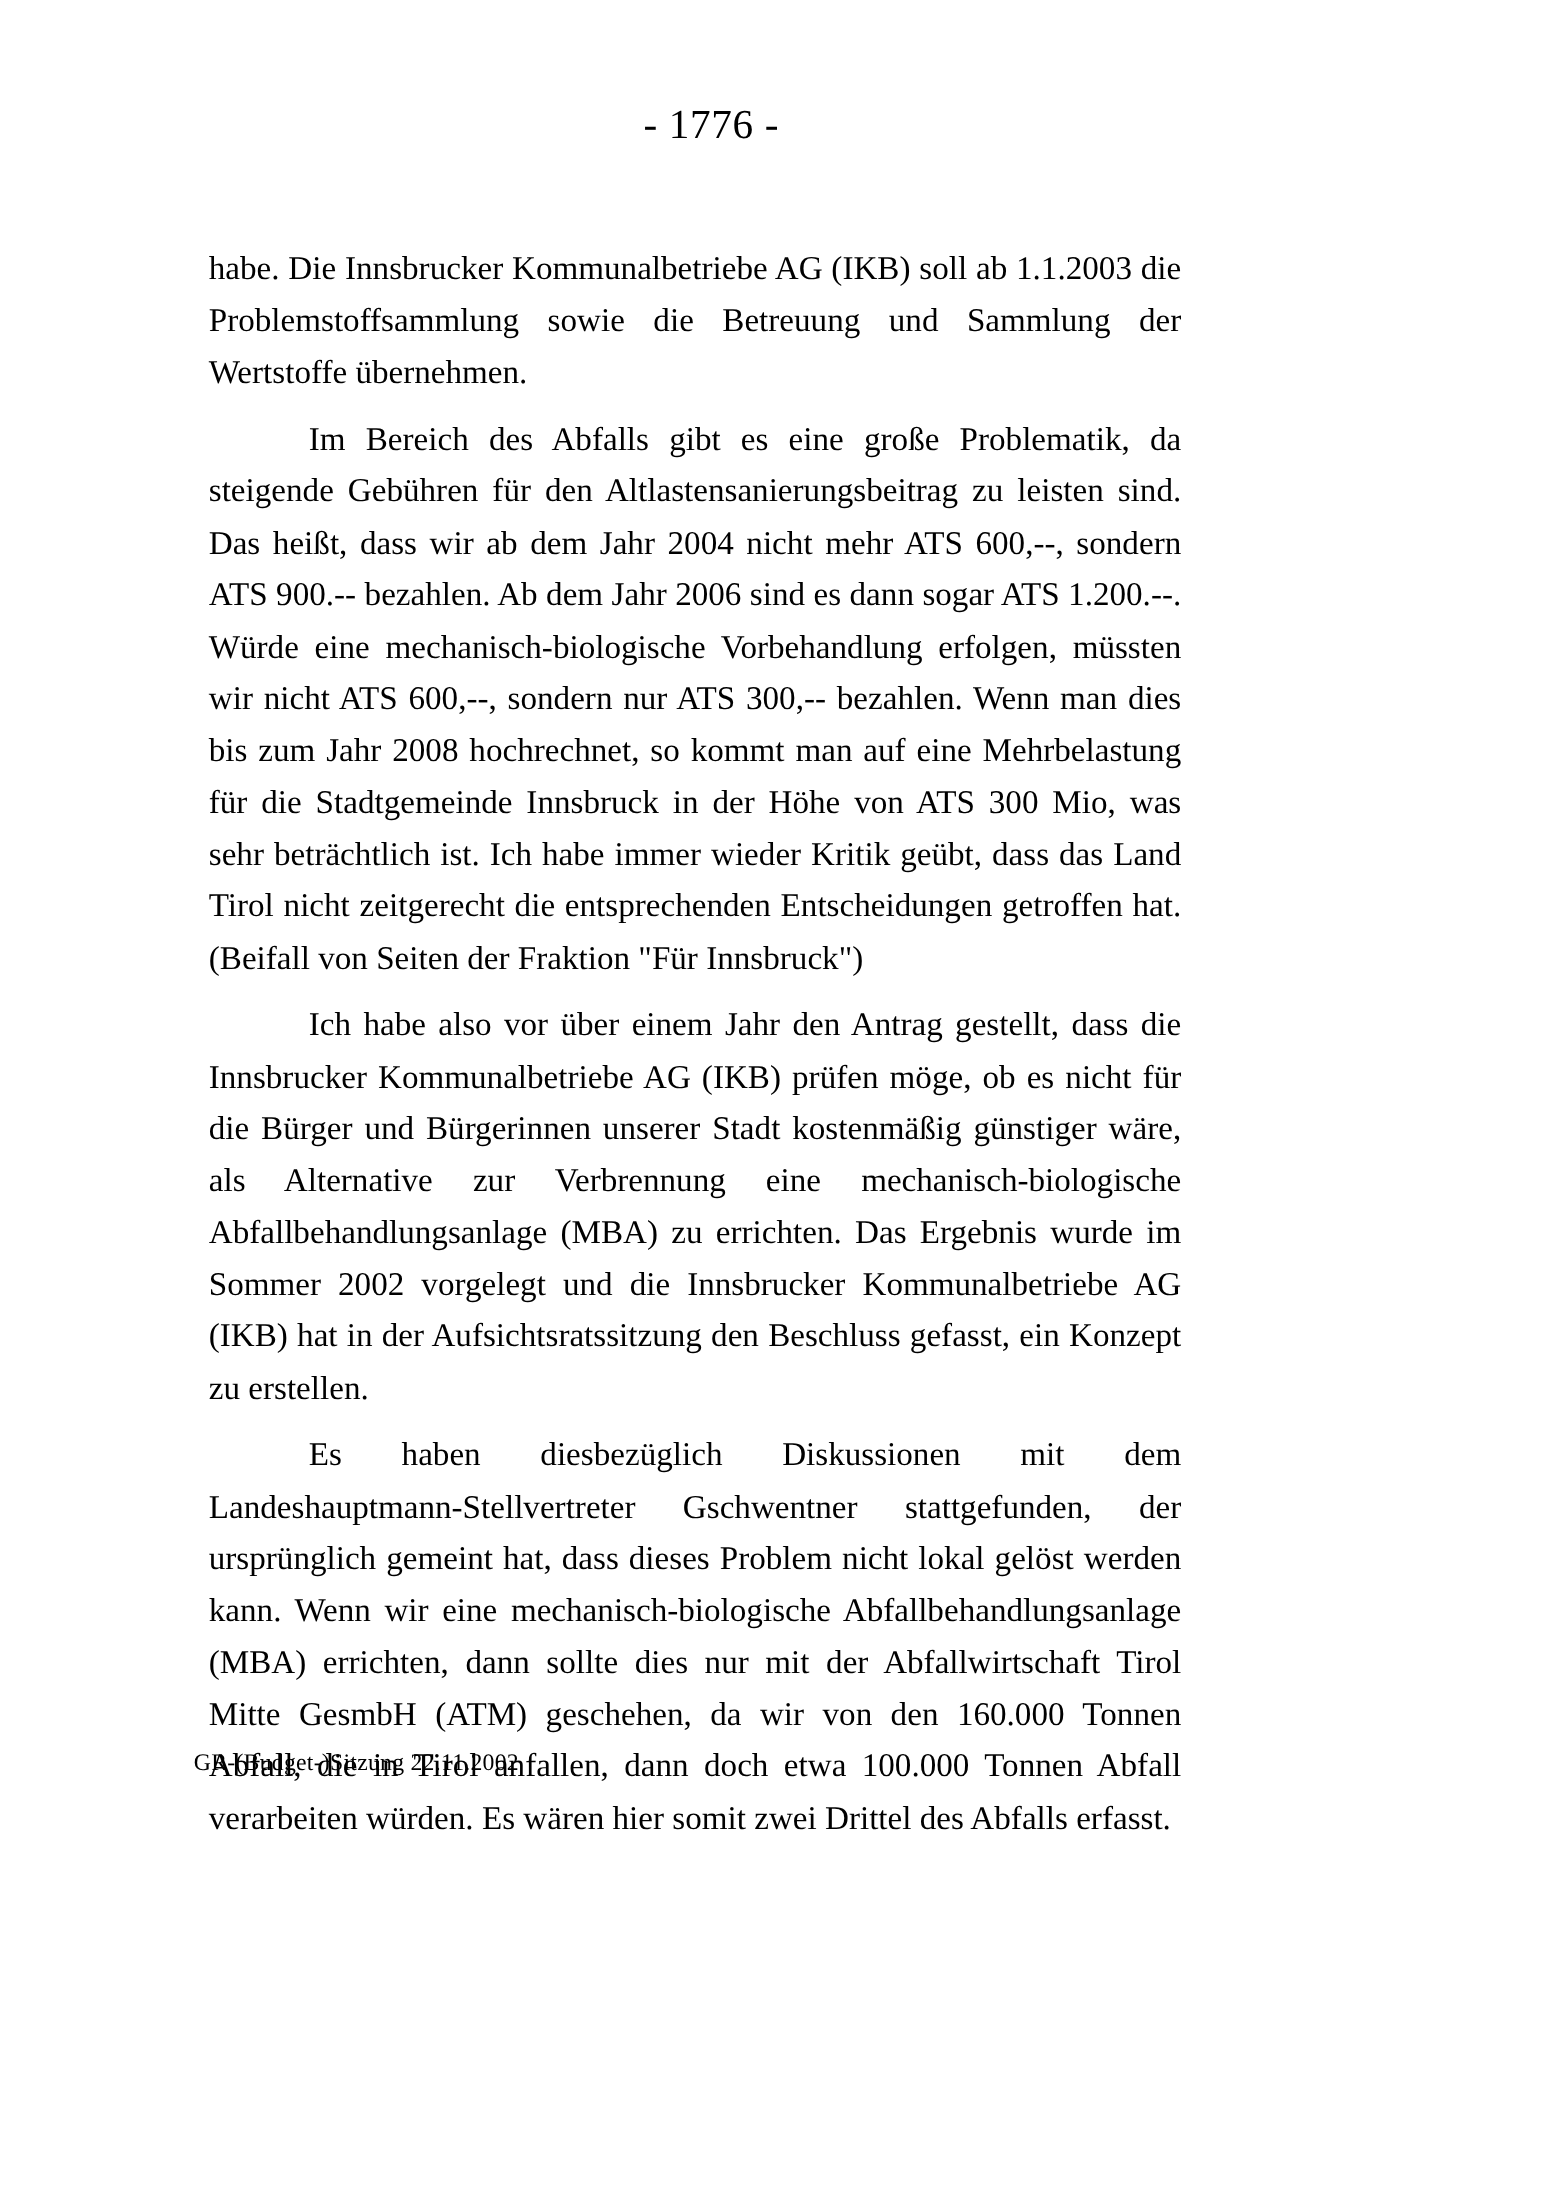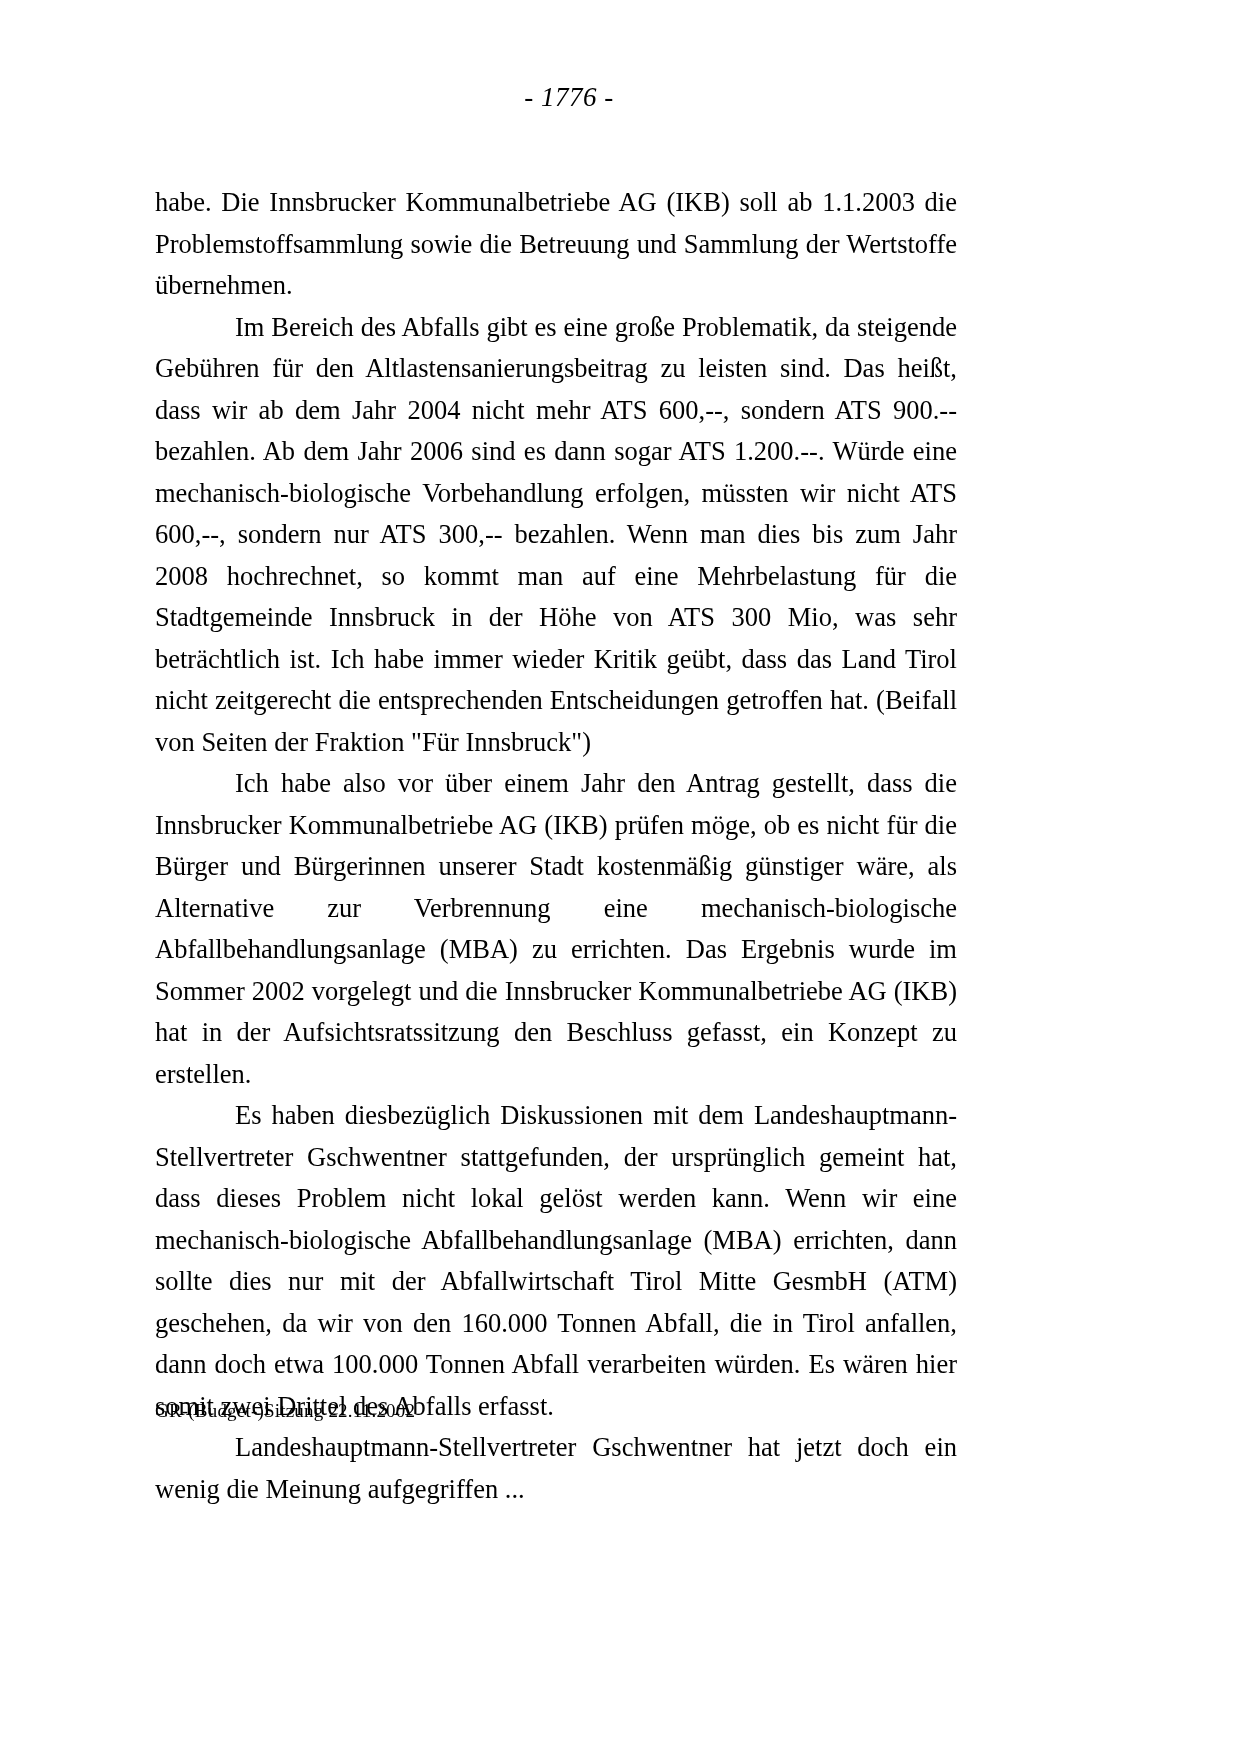--- a/index.html
+++ b/index.html
@@ -20,32 +20,31 @@
     height: 1755px;
     position: relative;
     box-sizing: border-box;
   }
   .page-number {
     position: absolute;
     top: 82px;
     left: 0;
     width: 1138px;
     text-align: center;
-    font-size: 27px;
+    font-size: 33px;
     letter-spacing: 0.5px;
-    font-style: italic;
   }
   .content {
     position: absolute;
     top: 182px;
     left: 155px;
     width: 802px;
   }
   .content p {
-    margin: 0;
+    margin: 12px;
     font-size: 26.5px;
     line-height: 41.5px;
     text-align: justify;
     text-justify: inter-word;
     -webkit-hyphens: none;
     hyphens: none;
     font-family: Liberation Serif, serif;
   }
   .content p.indent {
     text-indent: 80px;
@@ -63,18 +62,17 @@
 
 <div class="page">
 
   <div class="page-number">- 1776 -</div>
 
   <div class="content">
     <p>habe. Die Innsbrucker Kommunalbetriebe AG (IKB) soll ab 1.1.2003 die Problemstoffsammlung sowie die Betreuung und Sammlung der Wertstoffe übernehmen.</p>
     <p class="indent">Im Bereich des Abfalls gibt es eine große Problematik, da steigende Gebühren für den Altlastensanierungsbeitrag zu leisten sind. Das heißt, dass wir ab dem Jahr 2004 nicht mehr ATS 600,--, sondern ATS 900.-- bezahlen. Ab dem Jahr 2006 sind es dann sogar ATS 1.200.--. Würde eine mechanisch-biologische Vorbehandlung erfolgen, müssten wir nicht ATS 600,--, sondern nur ATS 300,-- bezahlen. Wenn man dies bis zum Jahr 2008 hochrechnet, so kommt man auf eine Mehrbelastung für die Stadtgemeinde Innsbruck in der Höhe von ATS 300 Mio, was sehr beträchtlich ist. Ich habe immer wieder Kritik geübt, dass das Land Tirol nicht zeitgerecht die entsprechenden Entscheidungen getroffen hat. (Beifall von Seiten der Fraktion "Für Innsbruck")</p>
     <p class="indent">Ich habe also vor über einem Jahr den Antrag gestellt, dass die Innsbrucker Kommunalbetriebe AG (IKB) prüfen möge, ob es nicht für die Bürger und Bürgerinnen unserer Stadt kostenmäßig günstiger wäre, als Alternative zur Verbrennung eine mechanisch-biologische Abfallbehandlungsanlage (MBA) zu errichten. Das Ergebnis wurde im Sommer 2002 vorgelegt und die Innsbrucker Kommunalbetriebe AG (IKB) hat in der Aufsichtsratssitzung den Beschluss gefasst, ein Konzept zu erstellen.</p>
     <p class="indent">Es haben diesbezüglich Diskussionen mit dem Landeshauptmann-Stellvertreter Gschwentner stattgefunden, der ursprünglich gemeint hat, dass dieses Problem nicht lokal gelöst werden kann. Wenn wir eine mechanisch-biologische Abfallbehandlungsanlage (MBA) errichten, dann sollte dies nur mit der Abfallwirtschaft Tirol Mitte GesmbH (ATM) geschehen, da wir von den 160.000 Tonnen Abfall, die in Tirol anfallen, dann doch etwa 100.000 Tonnen Abfall verarbeiten würden. Es wären hier somit zwei Drittel des Abfalls erfasst.</p>
-    <p class="indent">Landeshauptmann-Stellvertreter Gschwentner hat jetzt doch ein wenig die Meinung aufgegriffen ...</p>
   </div>
 
   <div class="footer">GR-(Budget-)Sitzung 22.11.2002</div>
 
 </div>
 
 </body></html>

